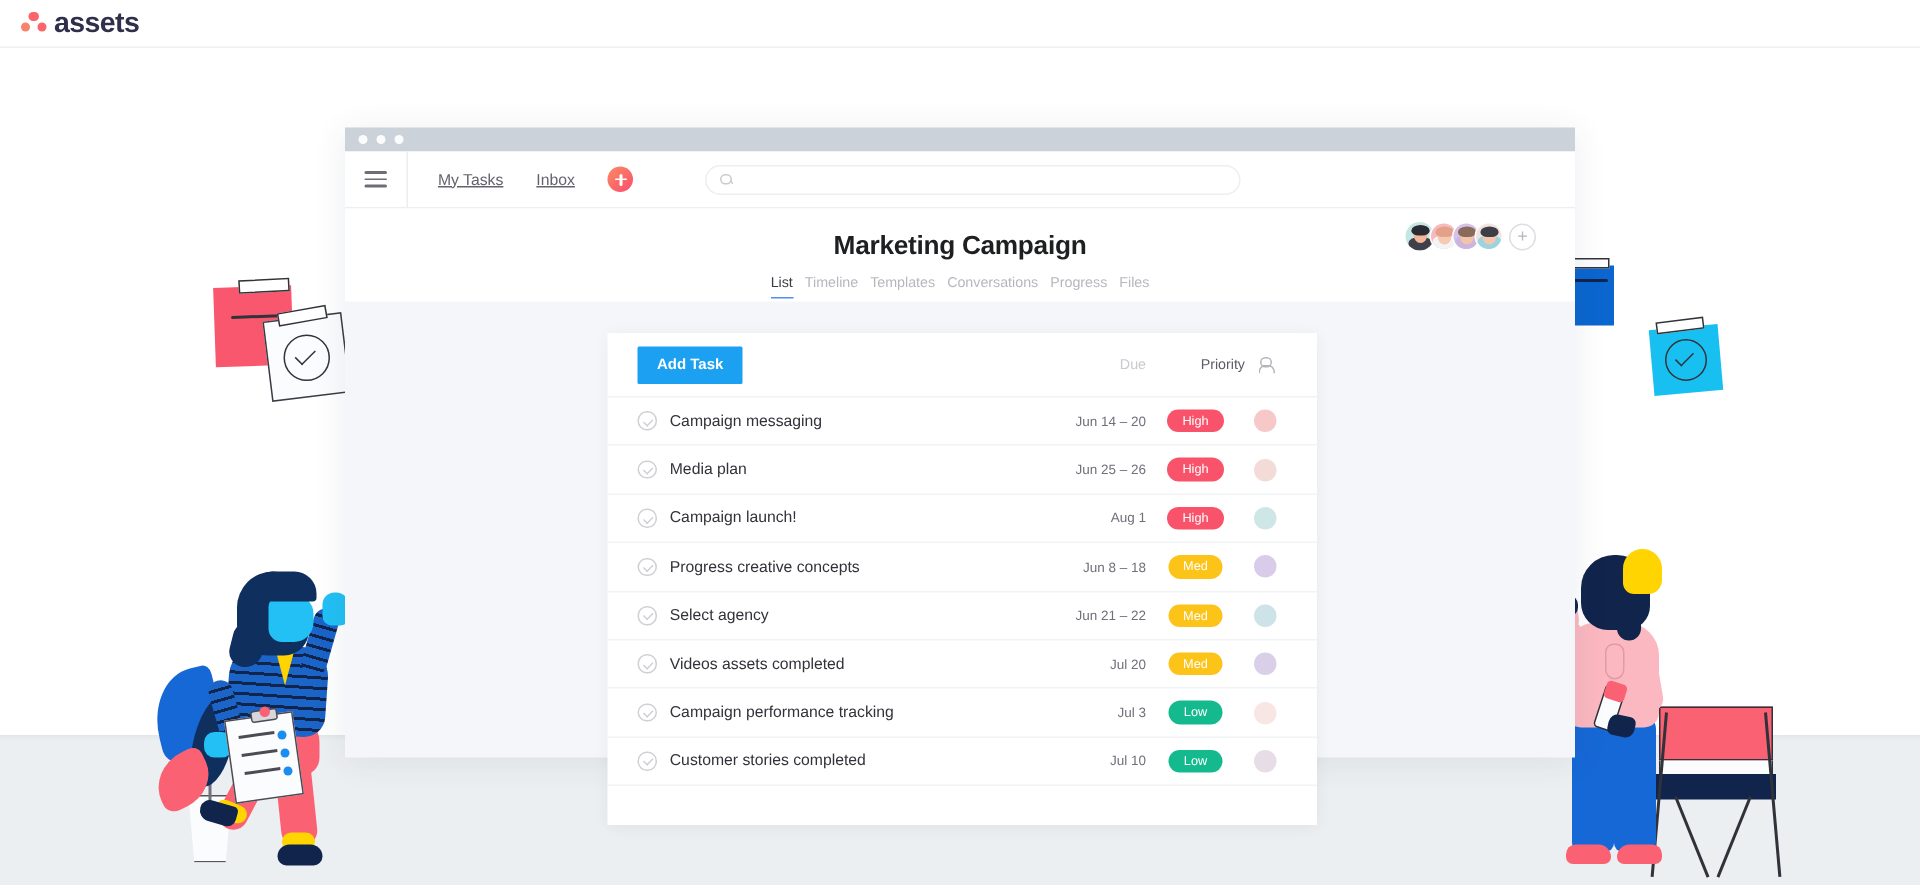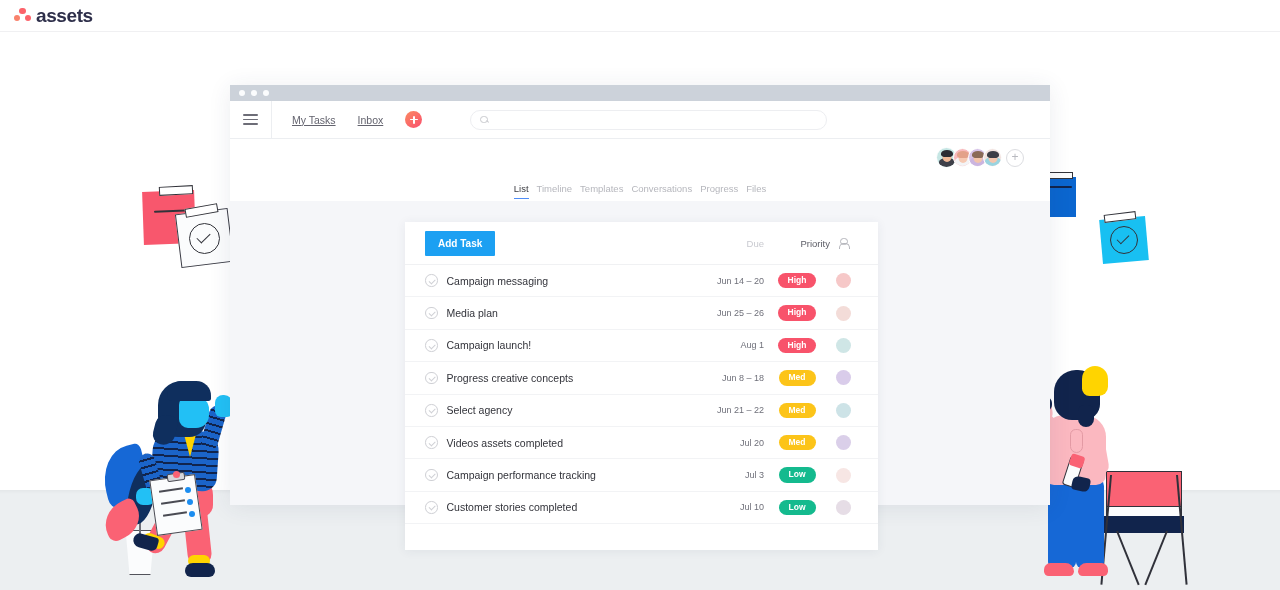--- a/index.html
+++ b/index.html
@@ -177,21 +177,21 @@
   }
   .check::after {
     content:""; position:absolute; left:3px; top:3.3px; width:5px; height:2.6px;
     border-left:1.2px solid #cfd0d5; border-bottom:1.2px solid #cfd0d5;
     transform: rotate(-45deg);
   }
   .task-name { font-size: 10.5px; color: #32333a; white-space: nowrap; }
   .task-due { margin-left: auto; font-size: 9px; color: #6f707a; width: 72px; text-align: right; }
   .prio-wrap { width: 66px; display: flex; justify-content: center; }
   .badge {
-    font-size: 8.5px; color: #fff; font-weight: 700; padding: 3px 10px;
+    font-size: 8.5px; color: #fff; font-weight: 400; padding: 3px 10px;
     border-radius: 8px; min-width: 34px; text-align: center; line-height: 1.1;
   }
   .row-av {
     width: 26px; display: flex; justify-content: center;
   }
   .rav { width: 15px; height: 15px; border-radius: 50%; overflow: hidden; position: relative; }
   .tape {
     position: absolute; background: #fff; border: 1.4px solid #32333a;
   }
   .chk-circle {
@@ -263,20 +263,21 @@
         <span class="appnav-item">My Tasks</span>
         <span class="appnav-item">Inbox</span>
         <span class="plus-btn"></span>
       </div>
       <div class="searchbox">
         <span class="mag"></span>
       </div>
     </div>
 
     <div class="proj-header">
+      <div class="proj-title">Marketing Campaign</div>
       <div class="tabs">
         <span class="tab active">List</span>
         <span class="tab">Timeline</span>
         <span class="tab">Templates</span>
         <span class="tab">Conversations</span>
         <span class="tab">Progress</span>
         <span class="tab">Files</span>
       </div>
     </div>
 

